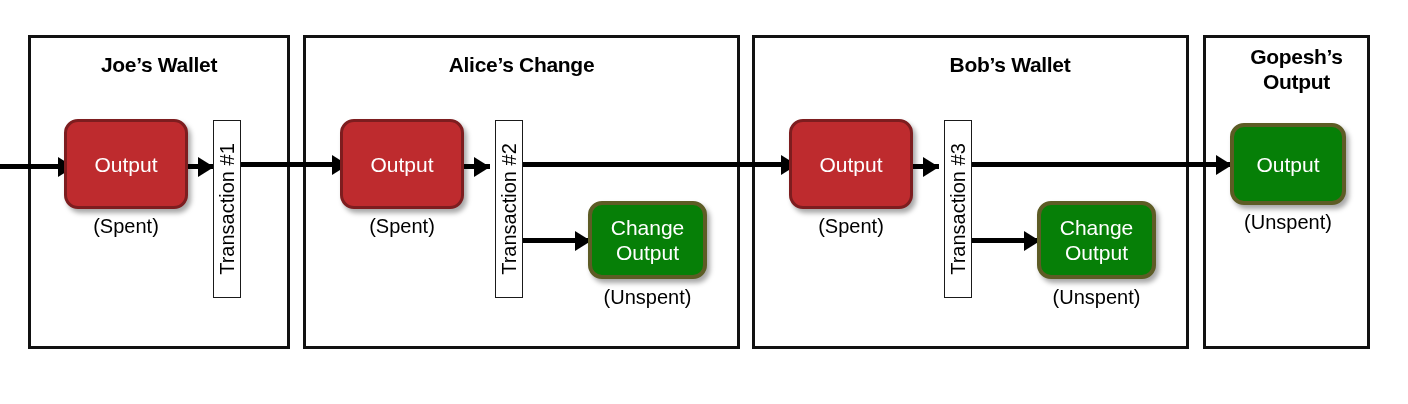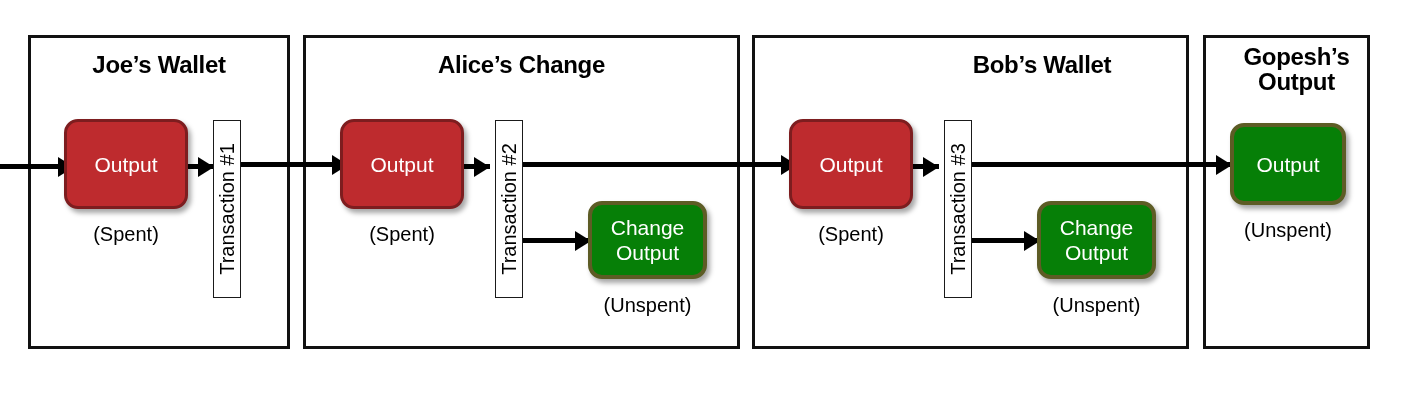--- a/index.html
+++ b/index.html
@@ -26,21 +26,21 @@
     border: 3px solid #111111;
     background: transparent;
     z-index: 2;
   }
   .wallet-title {
     position: absolute;
     left: 0;
     right: 0;
     text-align: center;
     font-weight: bold;
-    font-size: 24px;
+    font-size: 21px;
     line-height: 25px;
     color: #000000;
     letter-spacing: -0.3px;
     z-index: 6;
     pointer-events: none;
   }
 
   
   .chip {
     position: absolute;
@@ -66,21 +66,20 @@
     border: 4px solid #5d5c25;
   }
   .chip-note {
     position: absolute;
     text-align: center;
     font-size: 20px;
     line-height: 24px;
     color: #000000;
     z-index: 5;
     pointer-events: none;
-    margin-top: 8px;
   }
 
   
   .txbox {
     position: absolute;
     box-sizing: border-box;
     background: #ffffff;
     border: 1px solid #1a1a1a;
     z-index: 4;
   }
@@ -157,21 +156,21 @@
   <div class="hline" style="left:523px; top:238px; width:68px;"></div>
   <div class="arrowhead" style="left:575px; top:231px;"></div>
 
   <div class="chip green" style="left:588px; top:201px; width:119px; height:78px; flex-direction:column;">
     <span>Change</span>
     <span>Output</span>
   </div>
   <div class="chip-note" style="left:578px; top:285px; width:139px;">(Unspent)</div>
 
   <div class="wallet" style="left:752px; top:35px; width:437px; height:314px;"></div>
-  <div class="wallet-title" style="left:784px; width:516px; top:52px;">Bob’s Wallet</div>
+  <div class="wallet-title" style="left:752px; width:516px; top:52px;">Bob’s Wallet</div>
 
   <div class="chip red" style="left:789px; top:119px; width:124px; height:90px;">Output</div>
   <div class="chip-note" style="left:789px; top:214px; width:124px;">(Spent)</div>
 
   <div class="hline" style="left:913px; top:164px; width:26px;"></div>
   <div class="arrowhead" style="left:923px; top:157px;"></div>
 
   <div class="txbox" style="left:944px; top:120px; width:28px; height:178px;">
     <span class="txbox-label">Transaction #3</span>
   </div>

